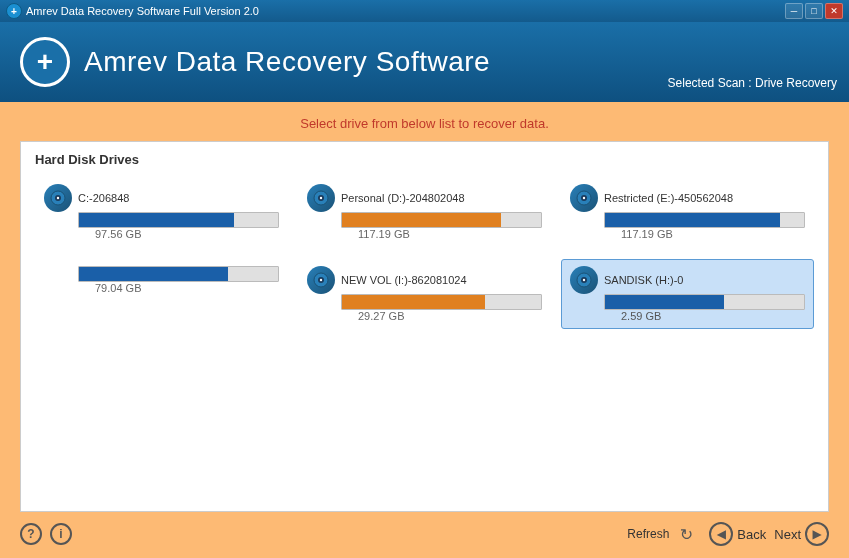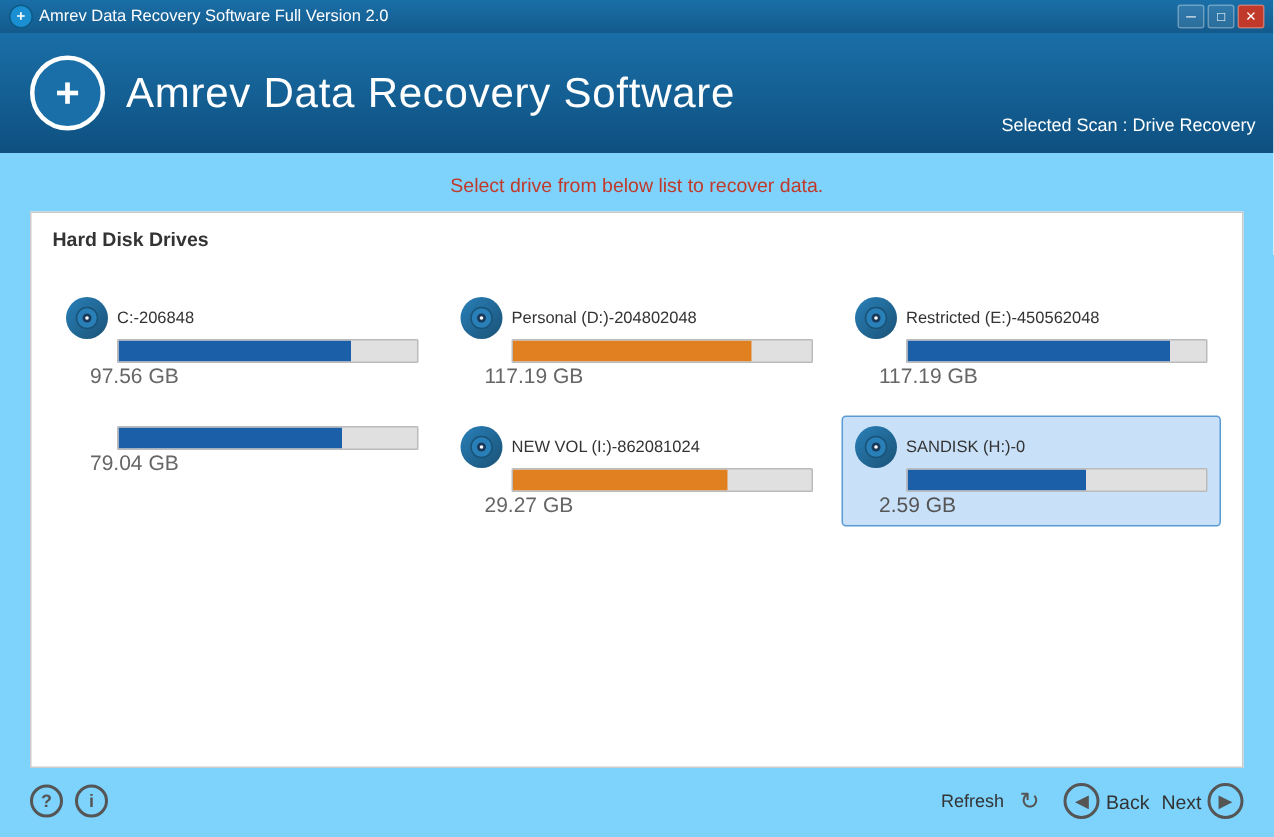--- a/index.html
+++ b/index.html
@@ -77,21 +77,21 @@
     .header-scan-info {
       position: absolute;
       right: 12px;
       bottom: 12px;
       color: white;
       font-size: 12px;
     }
 
     
     .content {
-      background: #7dd3fc;
+      background: #fdba74;
       padding: 14px 20px 10px 20px;
       height: calc(558px - 22px - 80px);
       display: flex;
       flex-direction: column;
     }
 
     .subtitle {
       text-align: center;
       color: #c0392b;
       font-size: 13px;
@@ -103,21 +103,21 @@
       background: white;
       flex: 1;
       padding: 10px 14px;
       margin-bottom: 8px;
     }
 
     .drives-title {
       font-size: 13px;
       font-weight: bold;
       color: #333;
-      margin-bottom: 24px;
+      margin-bottom: 10px;
     }
 
     .drives-grid {
       display: grid;
       grid-template-columns: repeat(3, 1fr);
       gap: 12px 10px;
     }
 
     .drive-item {
       display: flex;
@@ -167,23 +167,23 @@
       overflow: hidden;
       margin-left: 34px;
     }
     .drive-bar {
       height: 100%;
       background: #1a5fa8;
     }
     .drive-bar.orange { background: #e08020; }
 
     .drive-size {
-      font-size: 14px;
+      font-size: 11px;
       color: #666;
-      margin-left: 16px;
+      margin-left: 51px;
     }
     .drive-item.selected .drive-size {
       color: #555;
     }
 
     
     .bottom-bar {
       display: flex;
       align-items: center;
       justify-content: space-between;

